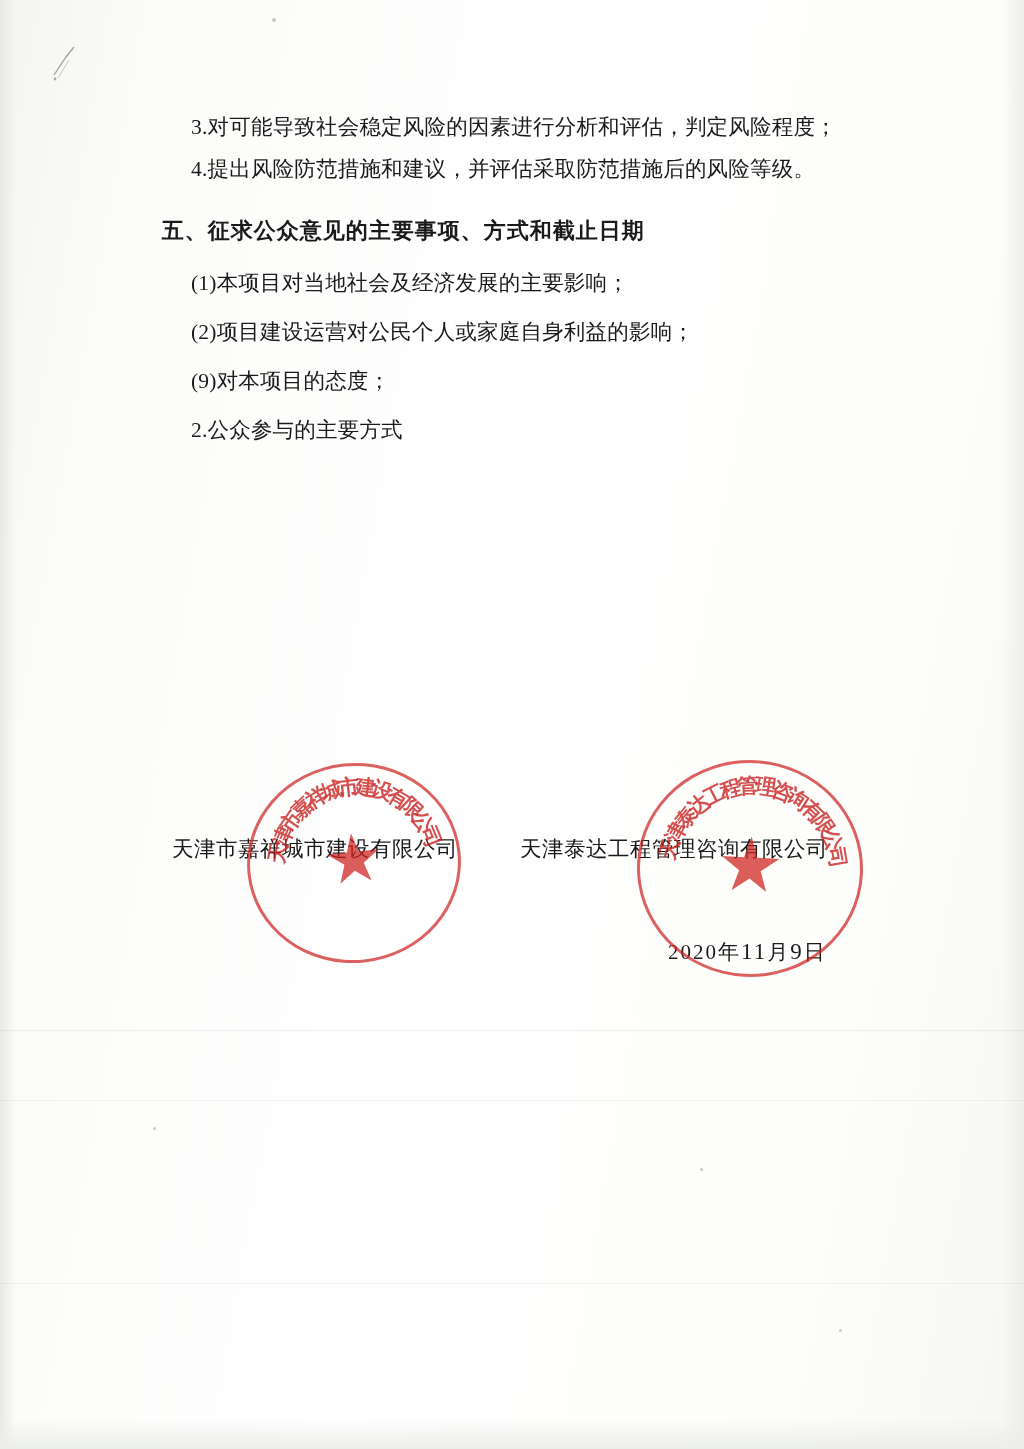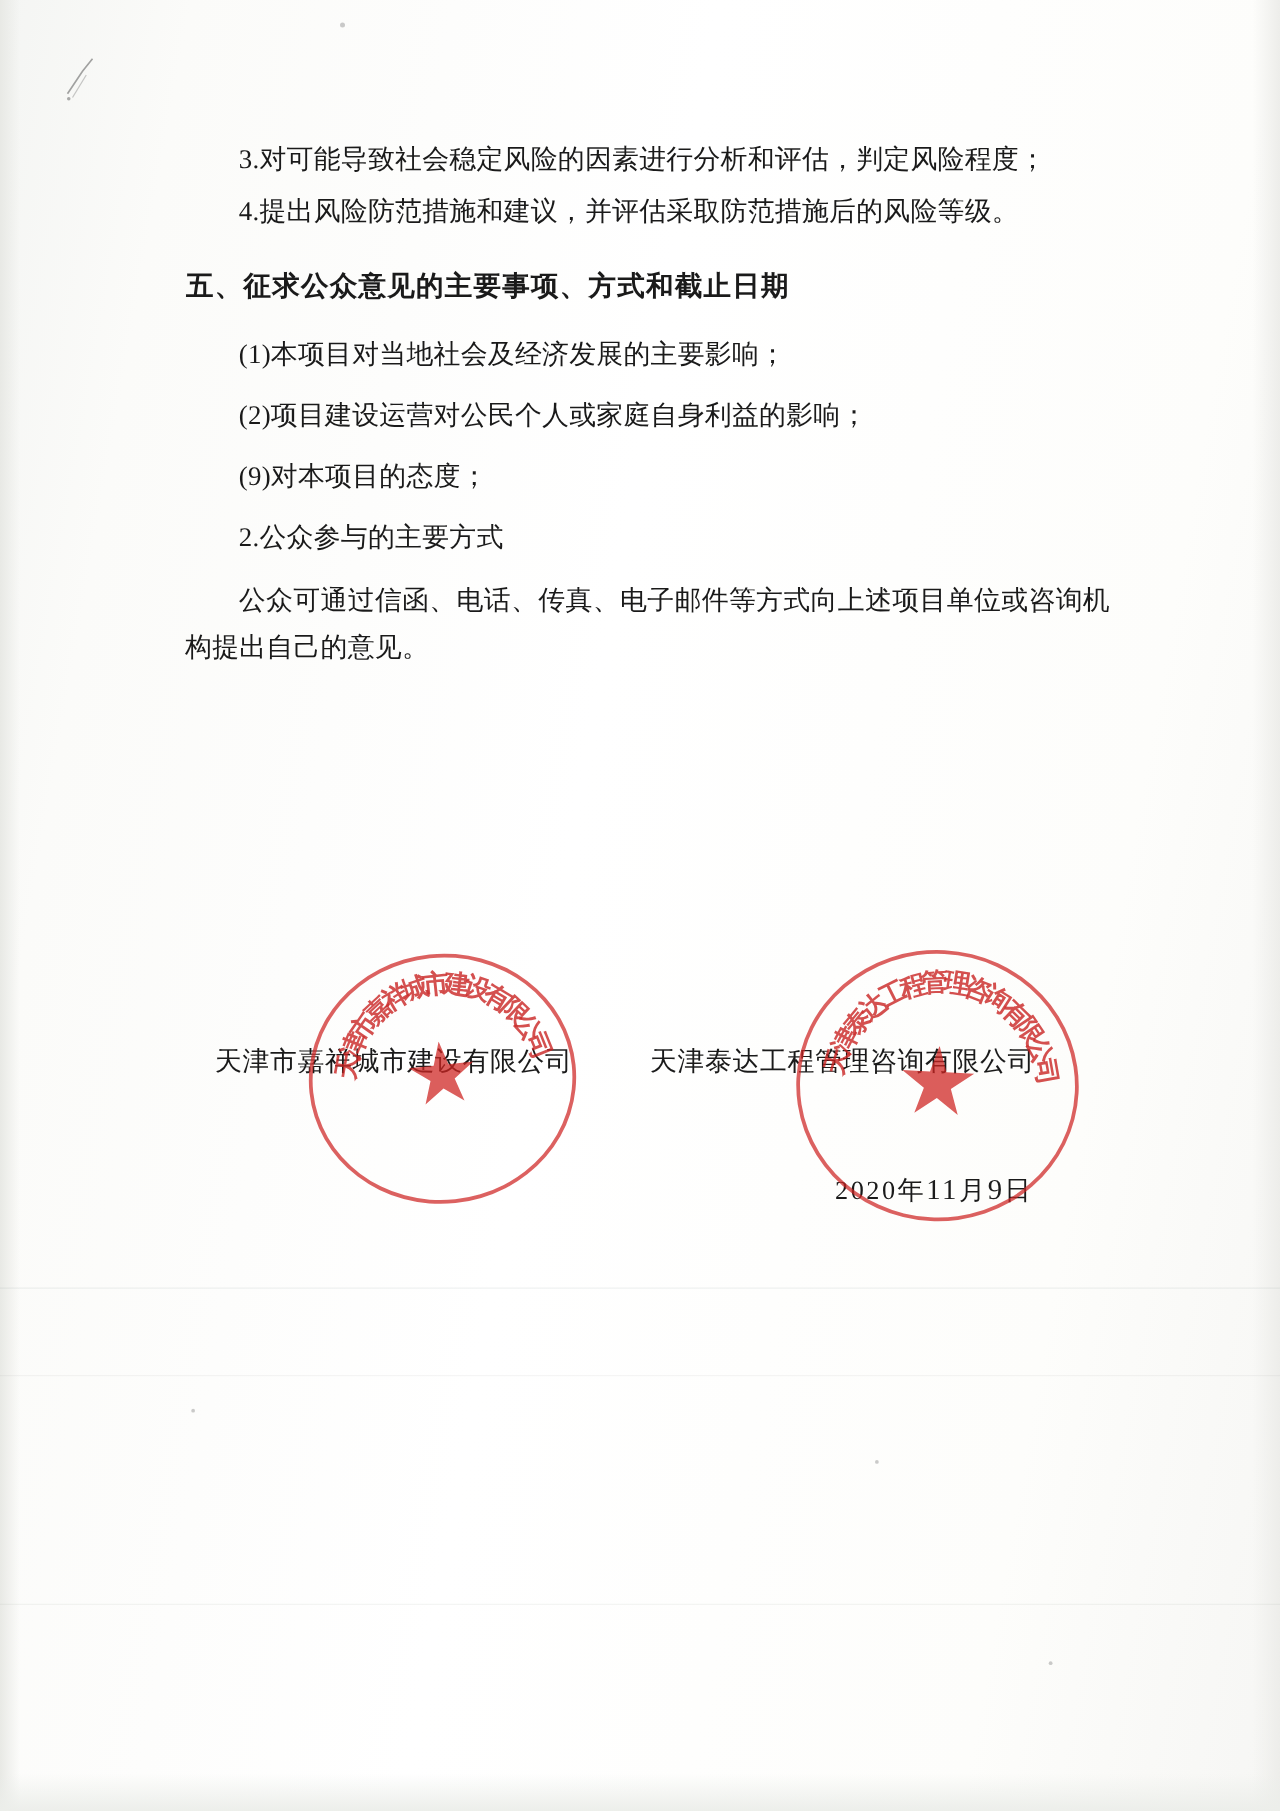--- a/index.html
+++ b/index.html
@@ -75,26 +75,26 @@
     font-size: 21.5px;
     line-height: 1.78;
     letter-spacing: 0.2px;
   }
   .para {
     margin: 0 0 4px 0;
     text-indent: 2em;
     text-align: justify;
   }
   .heading {
-    margin: 22px 0 14px 3px;
+    margin: 22px 0 14px 16px;
     font-weight: bold;
     font-size: 22px;
     text-indent: -0.1em;
     letter-spacing: 1px;
-    font-family: Liberation Mono, monospace;
+    font-family: Liberation Serif, serif;
   }
   .list-item {
     margin: 0 0 7px 0;
     text-indent: 2em;
   }
   .spaced { margin-bottom: 11px; }
 
   
   .signature-row {
     position: absolute;
@@ -202,21 +202,20 @@
     <p class="para">3.对可能导致社会稳定风险的因素进行分析和评估，判定风险程度；</p>
     <p class="para">4.提出风险防范措施和建议，并评估采取防范措施后的风险等级。</p>
 
     <h2 class="heading">五、征求公众意见的主要事项、方式和截止日期</h2>
 
     <p class="list-item spaced">(1)本项目对当地社会及经济发展的主要影响；</p>
     <p class="list-item spaced">(2)项目建设运营对公民个人或家庭自身利益的影响；</p>
     <p class="list-item spaced">(9)对本项目的态度；</p>
     <p class="list-item spaced">2.公众参与的主要方式</p>
 
-    <p class="para">公众可通过信函、电话、传真、电子邮件等方式向上述项目单位或咨询机构提出自己的意见。</p>
   </div>
 
   <div class="signature-row">
     <span class="sig-org-1">天津市嘉祥城市建设有限公司</span>
     <span class="sig-org-2">天津泰达工程管理咨询有限公司</span>
   </div>
 
   <div class="date-row">
     <span>2020</span><span>年</span><span class="date-hand">11</span><span>月</span><span class="date-hand">9</span><span>日</span>
   </div>

